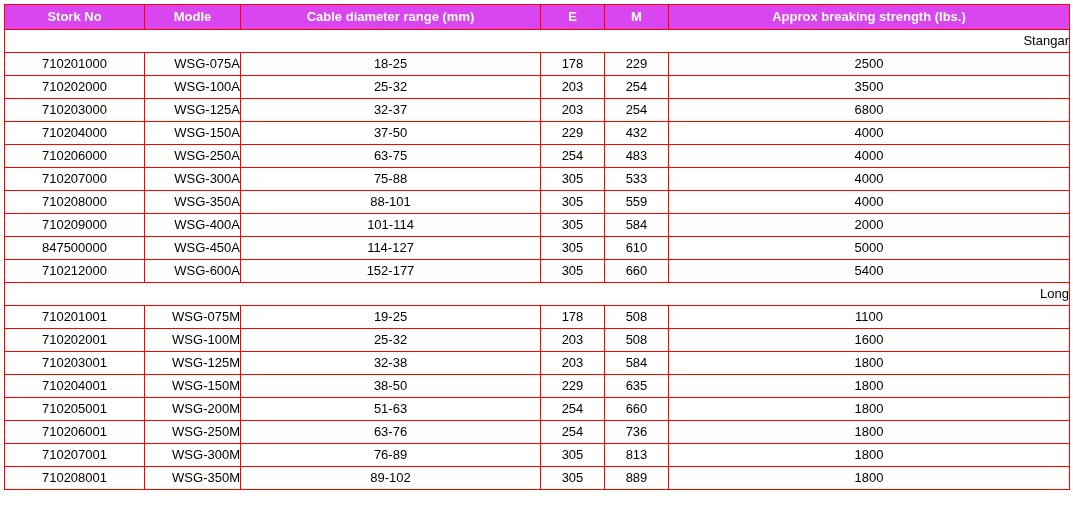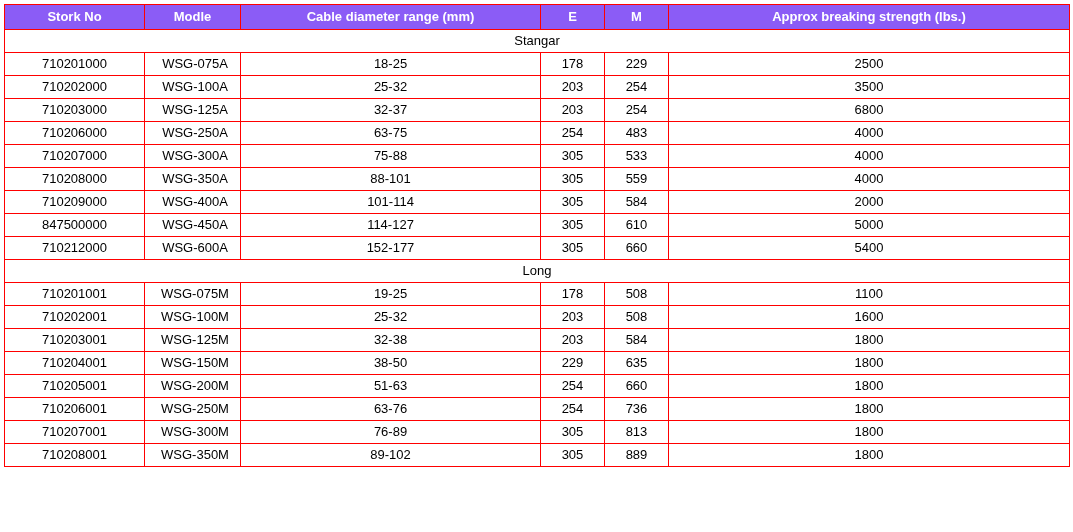--- a/index.html
+++ b/index.html
@@ -38,36 +38,36 @@
     text-align: center;
     vertical-align: middle;
     height: 22px;
     line-height: 20px;
     padding: 0;
     font-weight: normal;
     white-space: nowrap;
     overflow: hidden;
   }
   table.spec thead th {
-    background: #8b5cf6;
+    background: #d946ef;
     color: #ffffff;
     font-weight: bold;
     height: 24px;
     font-size: 13px;
   }
   table.spec td.group {
     font-size: 13px;
-    text-align: center;
+    text-align: right;
     background: #ffffff;
   }
   table.spec td.stork,
   table.spec td.model {
   }
   table.spec td.model {
-    text-align: center;
+    text-align: right;
     padding-left: 5px;
   }
 </style>
 </head>
 <body>
 
 <div class="table-wrap">
   <table class="spec">
     <colgroup>
       <col class="c0">
@@ -109,20 +109,28 @@
         </tr>
         <tr>
           <td class="stork">710203000</td>
           <td class="model">WSG-125A</td>
           <td>32-37</td>
           <td>203</td>
           <td>254</td>
           <td>6800</td>
         </tr>
         <tr>
+          <td class="stork">710204000</td>
+          <td class="model">WSG-150A</td>
+          <td>37-50</td>
+          <td>229</td>
+          <td>432</td>
+          <td>4000</td>
+        </tr>
+        <tr>
           <td class="stork">710206000</td>
           <td class="model">WSG-250A</td>
           <td>63-75</td>
           <td>254</td>
           <td>483</td>
           <td>4000</td>
         </tr>
         <tr>
           <td class="stork">710207000</td>
           <td class="model">WSG-300A</td>

